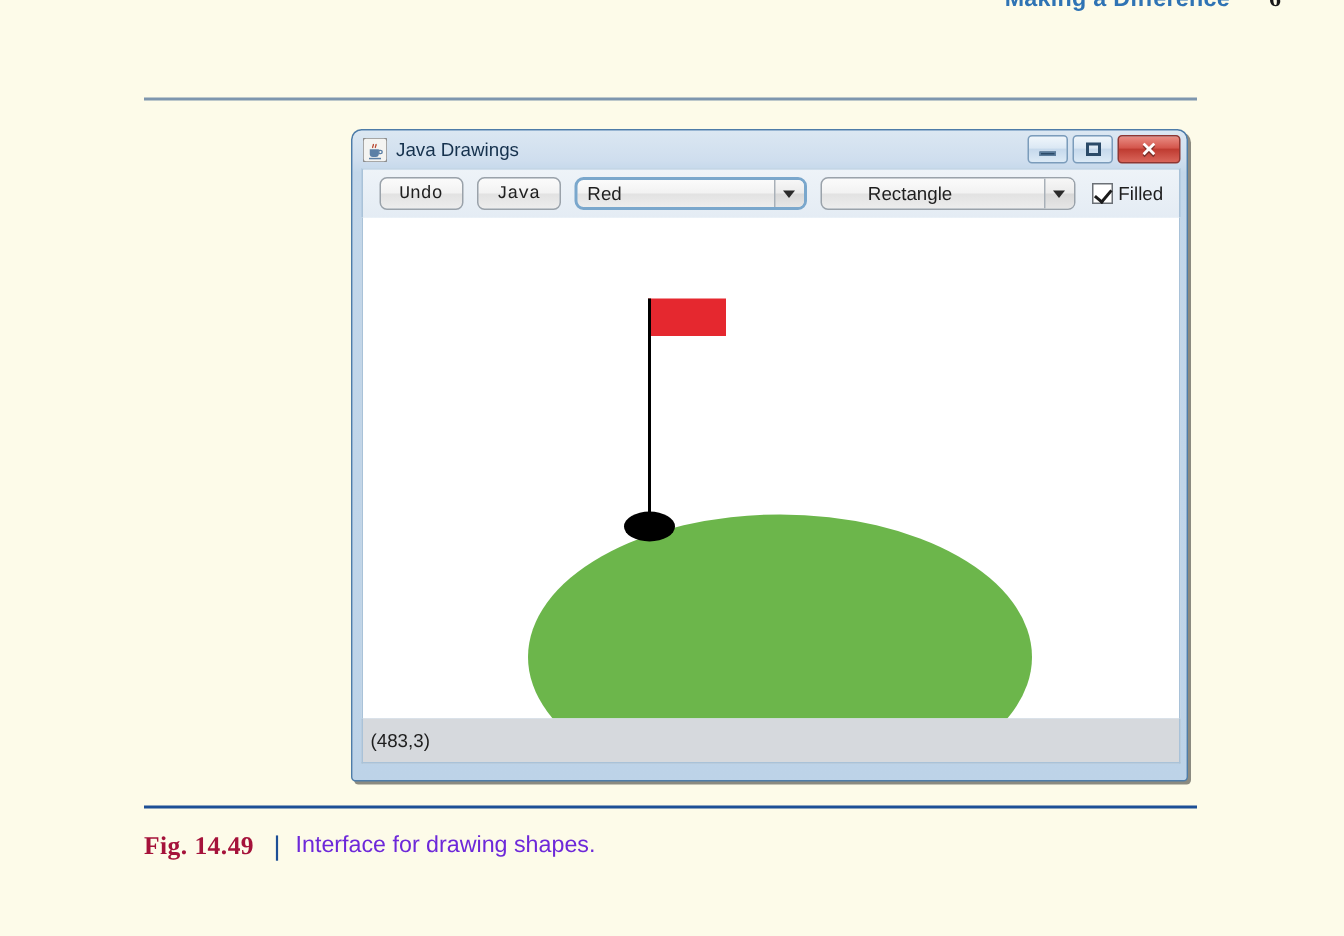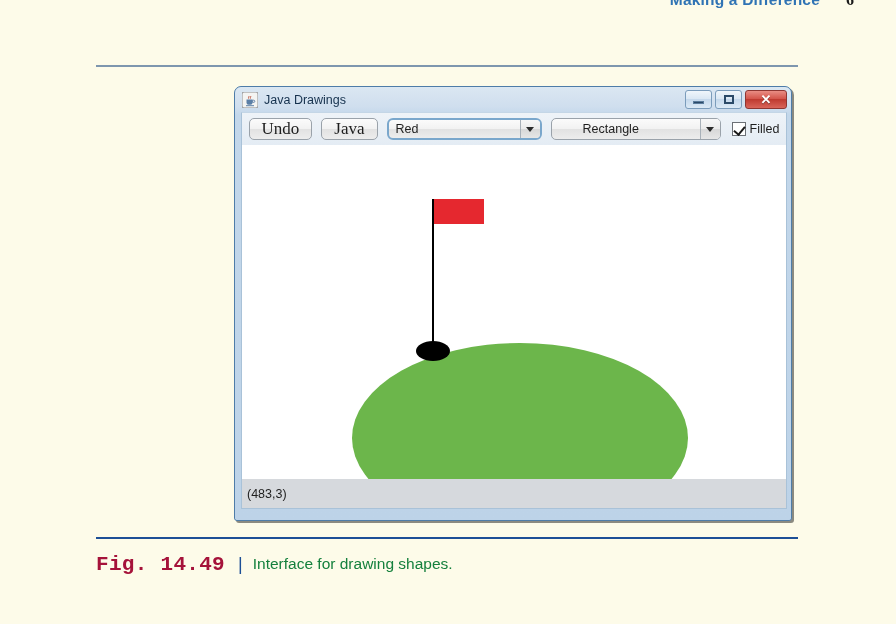--- a/index.html
+++ b/index.html
@@ -67,37 +67,37 @@
   #caption {
     position: absolute;
     left: 96px;
     top: 551px;
     height: 26px;
     display: flex;
     align-items: center;
     white-space: nowrap;
   }
   #caption-label {
-    font-family: Liberation Mono, monospace;
-    font-size: 21px;
+    font-family: Liberation Serif, serif;
+    font-size: 17px;
     font-weight: bold;
     color: #a5123a;
     letter-spacing: 0.3px;
   }
   #caption-sep {
     font-family: "Liberation Sans", sans-serif;
     font-size: 18px;
     color: #1d4f96;
     margin: 0 10px 0 13px;
     font-weight: normal;
   }
   #caption-text {
     font-family: "Liberation Sans", sans-serif;
     font-size: 15.5px;
-    color: #15803d;
+    color: #6d28d9;
   }
 
   
   #app-window {
     position: absolute;
     left: 234px;
     top: 86px;
     width: 558px;
     height: 435px;
     box-sizing: border-box;
@@ -206,22 +206,22 @@
   }
 
   .swing-button {
     height: 22px;
     min-width: 56px;
     box-sizing: border-box;
     padding: 0 12px;
     border: 1px solid #9aa2aa;
     border-radius: 5px;
     background: linear-gradient(to bottom, #fbfbfb 0%, #f2f2f2 48%, #e2e2e2 52%, #ededed 100%);
-    font-family: Liberation Serif, serif;
-    font-size: 17px;
+    font-family: Liberation Mono, monospace;
+    font-size: 12px;
     color: #1e1e1e;
     display: flex;
     align-items: center;
     justify-content: center;
     white-space: nowrap;
   }
 
   .swing-combo {
     height: 22px;
     box-sizing: border-box;

